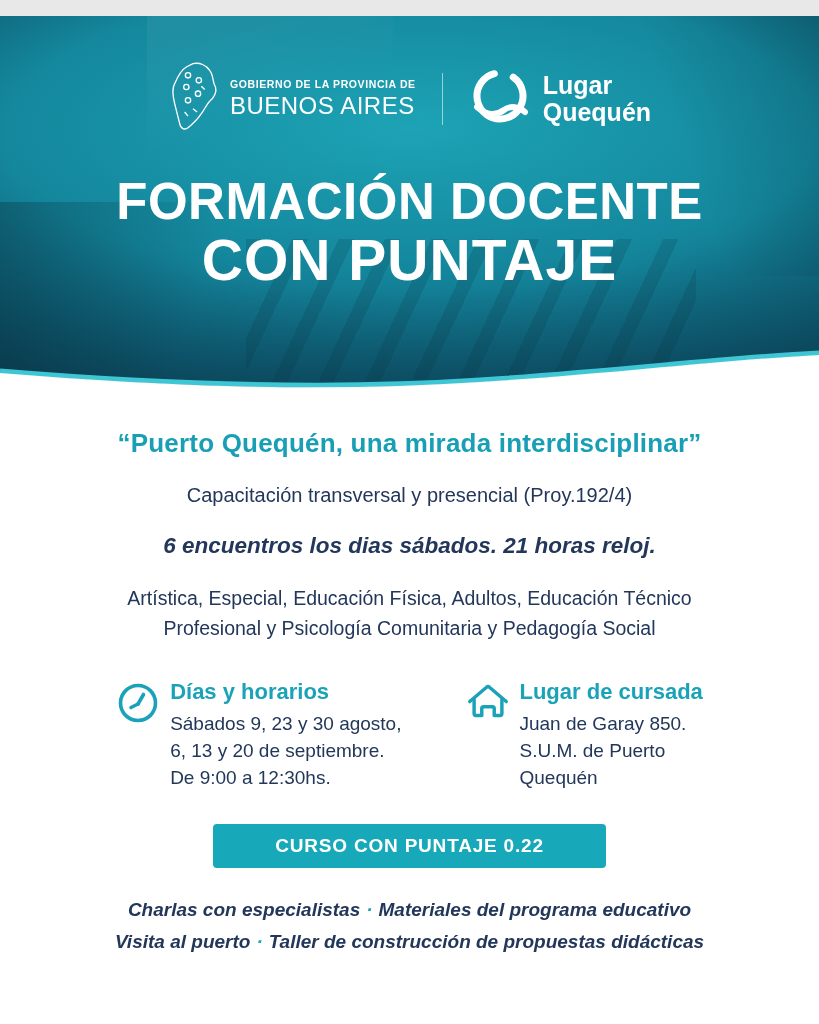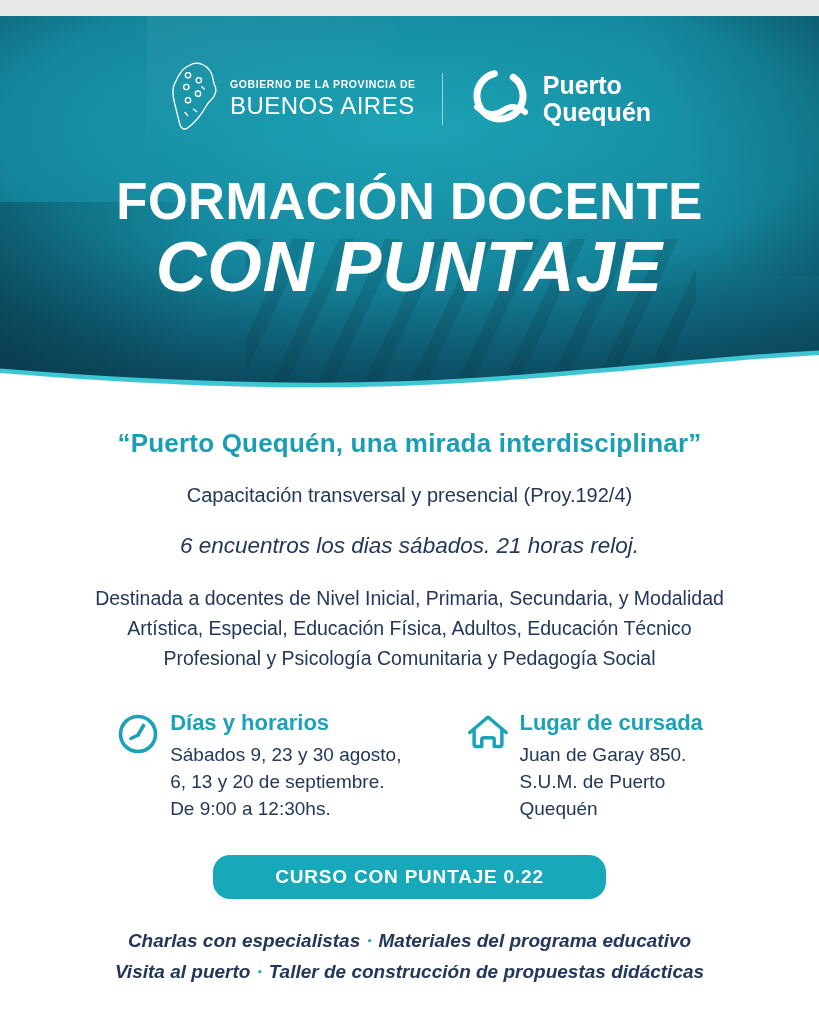--- a/index.html
+++ b/index.html
@@ -33,38 +33,38 @@
   }
   .gov-logo{display:flex;align-items:center;gap:12px;}
   .gov-text{color:#fff;text-align:left;}
   .gov-line1{font-size:10.5px;font-weight:700;letter-spacing:.6px;}
   .gov-line2{font-size:24px;font-weight:400;letter-spacing:.5px;margin-top:2px;}
   .logo-divider{width:1px;height:52px;background:rgba(255,255,255,.55);}
   .port-logo{display:flex;align-items:center;gap:12px;}
   .port-text{color:#fff;text-align:left;font-size:25px;font-weight:800;line-height:1.08;}
   .hero-title{position:relative;z-index:3;text-align:center;color:#ffffff;margin-top:36px;}
   .hero-title .t1{font-size:51px;font-weight:800;letter-spacing:.5px;line-height:1.08;}
-  .hero-title .t2{font-size:70px;font-weight:800;font-style:italic;letter-spacing:1px;line-height:1.1;}
+  .hero-title .t2{font-size:57px;font-weight:800;letter-spacing:1px;line-height:1.1;}
   .wave{position:absolute;left:0;bottom:-1px;width:100%;height:48px;z-index:4;display:block;}
   
   .content{position:relative;text-align:center;color:#22375a;}
   .course-title{margin-top:40px;font-size:26px;font-weight:800;color:#189fb5;letter-spacing:.2px;}
   .subtitle{margin-top:25px;font-size:20px;font-weight:400;}
-  .schedule{margin-top:26px;font-size:22.5px;font-weight:400;font-style:italic;}
+  .schedule{margin-top:26px;font-size:22.5px;font-weight:700;font-style:italic;}
   .audience{margin-top:24px;font-size:19.5px;line-height:1.55;font-weight:400;}
   .info-row{margin-top:36px;display:flex;justify-content:center;gap:64px;text-align:left;}
   .info-col{display:grid;grid-template-columns:54px auto;column-gap:0;}
   .info-icon{grid-column:1;padding-top:2px;}
   .info-body{grid-column:2;}
   .info-title{font-size:22px;font-weight:800;color:#1aa2b8;margin-bottom:6px;}
   .info-line{font-size:19px;line-height:1.42;color:#22375a;font-weight:400;}
   .badge{
     display:inline-block;margin-top:32px;background:#17a8ba;color:#ffffff;
     font-size:19px;font-weight:800;letter-spacing:.8px;
-    padding:11px 62px;border-radius:17px;
+    padding:11px 62px;border-radius:4px;
   }
   .features{margin-top:26px;font-size:19px;font-weight:700;font-style:italic;line-height:1.65;}
   .dot{color:#1aa2b8;font-weight:800;padding:0 6px;}
   
   .footer{
     position:absolute;left:0;bottom:0;width:100%;height:72px;background:#18aab9;
     display:flex;align-items:center;justify-content:center;
   }
   .footer-label{color:#fff;font-size:27px;font-weight:800;font-style:italic;letter-spacing:1px;}
 </style>
@@ -104,21 +104,21 @@
       <div class="logo-divider"></div>
 
       <div class="port-logo">
         <span>
           <svg width="62" height="62" viewBox="0 0 62 62" fill="none">
             <circle cx="31" cy="30" r="23" stroke="#ffffff" stroke-width="7" stroke-dasharray="124 21" stroke-linecap="round" transform="rotate(-55 31 30)"></circle>
             <path d="M8,41 C17,49 27,50 35,44 C42,39 50,41 56,46" stroke="#ffffff" stroke-width="6" stroke-linecap="round"></path>
           </svg>
         </span>
         <div class="port-text">
-          <div>Puerto</div>
+          <div>Lugar</div>
           <div>Quequén</div>
         </div>
       </div>
     </div>
 
     <div class="hero-title">
       <div class="t1">FORMACIÓN DOCENTE</div>
       <div class="t2">CON PUNTAJE</div>
     </div>
 
@@ -129,21 +129,20 @@
   </header>
 
   <main class="content">
     <h2 class="course-title" style="margin:40px 0 0;">“Puerto Quequén, una mirada interdisciplinar”</h2>
 
     <p class="subtitle" style="margin:25px 0 0;">Capacitación transversal y presencial (Proy.192/4)</p>
 
     <p class="schedule" style="margin:26px 0 0;">6 encuentros los dias sábados. 21 horas reloj.</p>
 
     <div class="audience">
-      <div>Destinada a docentes de Nivel Inicial, Primaria, Secundaria, y Modalidad</div>
       <div>Artística, Especial, Educación Física, Adultos, Educación Técnico</div>
       <div>Profesional y Psicología Comunitaria y Pedagogía Social</div>
     </div>
 
     <div class="info-row">
       <div class="info-col">
         <div class="info-icon">
           <svg width="44" height="44" viewBox="0 0 44 44" fill="none" stroke="#1aa2b8" stroke-width="3.6" stroke-linecap="round">
             <circle cx="22" cy="22" r="17.5"></circle>
             <path d="M22,23 L27.5,13.5"></path>

